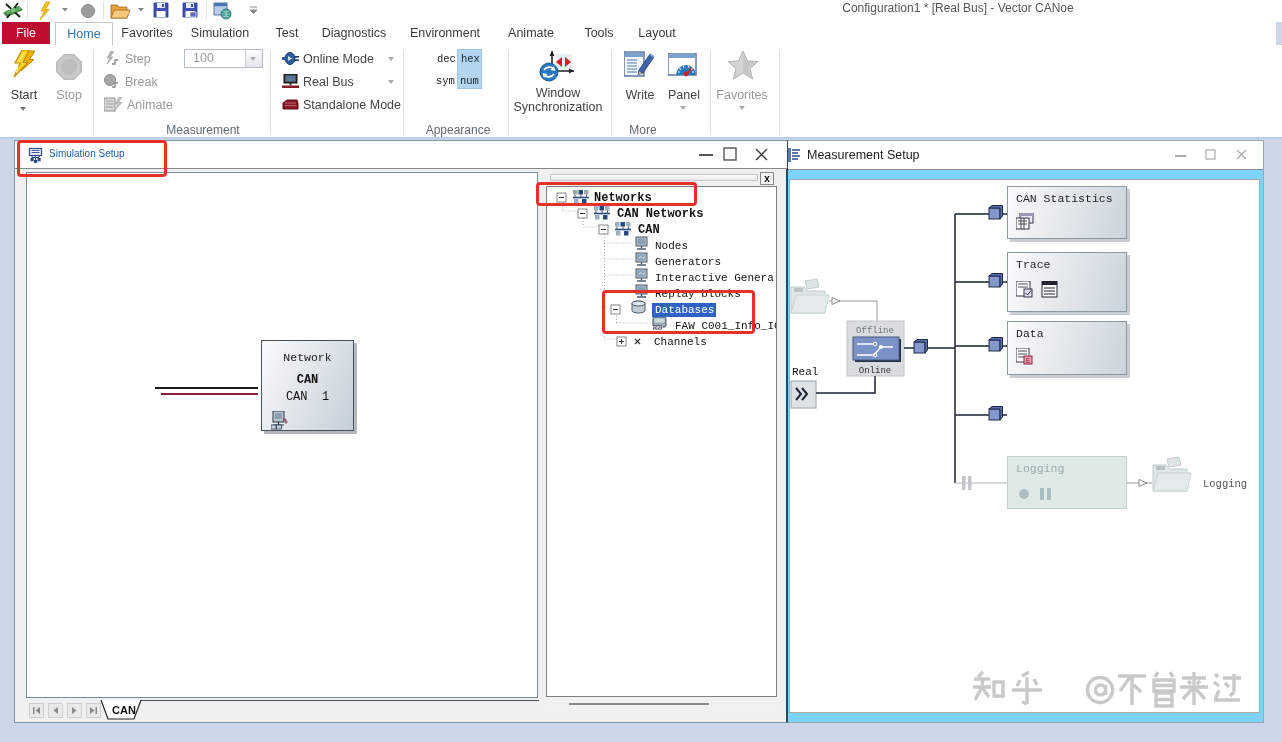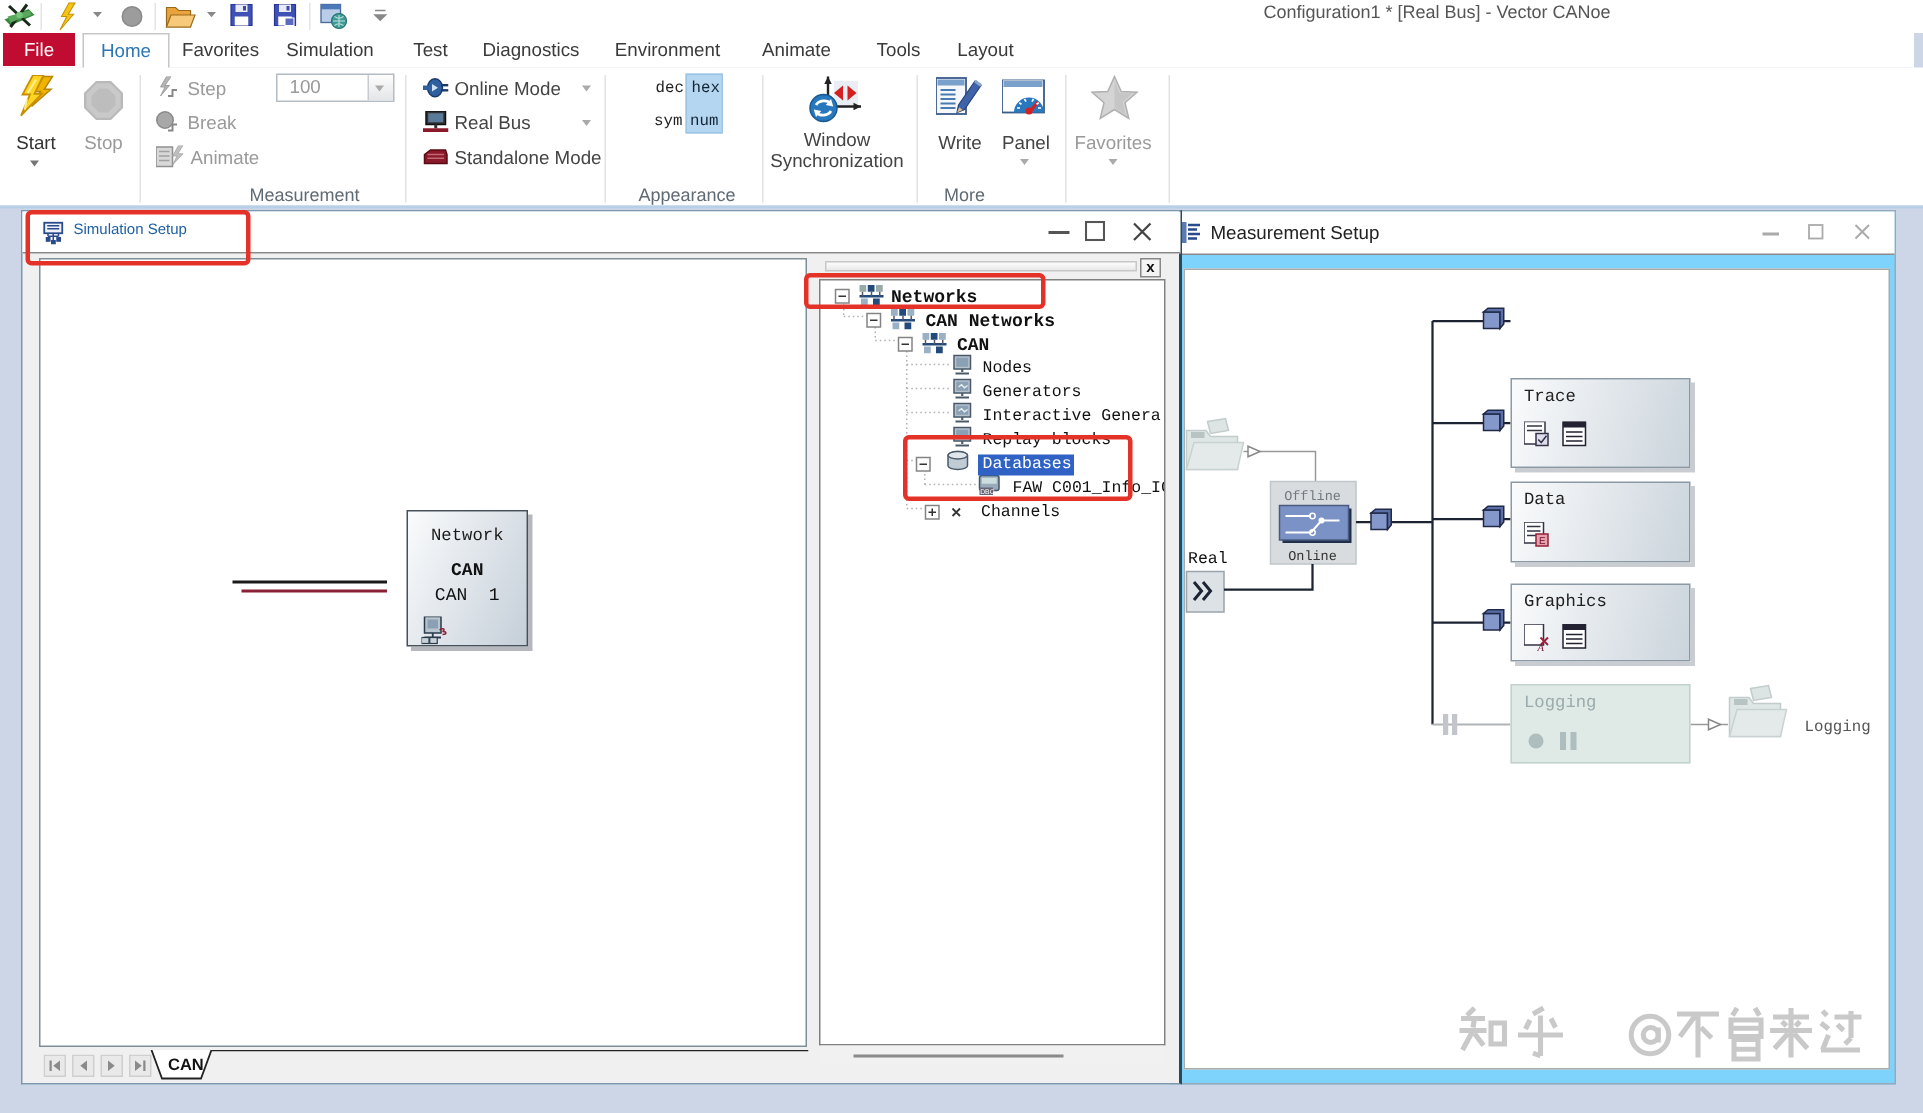--- a/index.html
+++ b/index.html
@@ -318,20 +318,29 @@
     <path d="M349 299.5 L357 303 L349 306.5 Z" fill="#fff" stroke="#888"></path>
     <g transform="translate(363,277)">
      <path d="M14 2 L26 0 L28 8 L16 10 Z" fill="#dde4e4" stroke="#c2cccc"></path>
      <path d="M0 8 L13 8 L16 12 L34 12 L34 34 L0 34 Z" fill="#dfe6e6" stroke="#c2cccc"></path>
      <path d="M0 34 L5 16 L38 16 L34 34 Z" fill="#e4eaea" stroke="#c8d2d2"></path>
      <rect x="3" y="9" width="9" height="4" fill="#b8c4c4"></rect>
     </g>
     <text x="413" y="307" font-family="Liberation Mono" font-size="10.5" fill="#555">Logging</text>
    </svg>
 
+   <div class="blk" style="left:217px;top:6px;height:53px">
+        <div class="t">CAN Statistics</div>
+    <svg class="a" style="left:8px;top:26px" width="20" height="18" xmlns="http://www.w3.org/2000/svg">
+          <rect x="4" y="0" width="13" height="10" fill="#eef" stroke="#334"></rect>
+          <rect x="4" y="0" width="13" height="3" fill="#99b"></rect>
+          <rect x="0" y="5" width="13" height="11" fill="#fff" stroke="#334"></rect>
+          <path d="M2 8 L11 8 M2 11 L11 11 M5 5 L5 16 M8 5 L8 16" stroke="#334" stroke-width="0.9"></path>
+        </svg>
+   </div>
    <div class="blk" style="left:217px;top:72px;height:60px">
         <div class="t">Trace</div>
     <svg class="a" style="left:8px;top:28px" width="42" height="19" xmlns="http://www.w3.org/2000/svg">
      <rect x="0" y="0" width="14" height="15" fill="#fff" stroke="#334"></rect>
           <path d="M2 3 L12 3 M2 6 L12 6" stroke="#334" stroke-width="0.9"></path>
           <rect x="8" y="8" width="8" height="8" fill="#dde" stroke="#334"></rect>
           <path d="M9.5 12 L11.5 14 L15 9.5" stroke="#334" stroke-width="1" fill="none"></path>
      <g transform="translate(26,0)">
             <rect x="0" y="0" width="15" height="16" fill="#fff" stroke="#223"></rect>
             <rect x="0" y="0" width="15" height="4" fill="#223"></rect>
@@ -340,33 +349,20 @@
     </svg>
    </div>
    <div class="blk" style="left:217px;top:141px;height:54px">
         <div class="t">Data</div>
     <svg class="a" style="left:8px;top:26px" width="20" height="18" xmlns="http://www.w3.org/2000/svg">
           <rect x="0" y="0" width="13" height="14" fill="#fff" stroke="#334"></rect>
           <path d="M2 3 L11 3 M2 6 L11 6 M2 9 L8 9" stroke="#334" stroke-width="0.9"></path>
           <rect x="8" y="8" width="8" height="8" fill="#e8a0b0" stroke="#93223a"></rect>
           <text x="10" y="14.5" font-size="6.5" fill="#6a1022" font-family="Liberation Sans">E</text>
         </svg>
-   </div>
-   <div class="blk" style="left:217px;top:209px;height:52px">
-        <div class="t">Graphics</div>
-    <svg class="a" style="left:8px;top:26px" width="42" height="19" xmlns="http://www.w3.org/2000/svg">
-     <rect x="0" y="0" width="13" height="14" fill="#fff" stroke="#334"></rect>
-          <path d="M11 9 L16 14 M16 9 L11 14" stroke="#a02040" stroke-width="1.3"></path>
-          <text x="9" y="18" font-size="7" fill="#7a1030" font-family="Liberation Serif" font-style="italic">A</text>
-     <g transform="translate(26,0)">
-            <rect x="0" y="0" width="15" height="16" fill="#fff" stroke="#223"></rect>
-            <rect x="0" y="0" width="15" height="4" fill="#223"></rect>
-            <path d="M2 7 L13 7 M2 10 L13 10 M2 13 L13 13" stroke="#223" stroke-width="1.1"></path>
-          </g>
-    </svg>
    </div>
    <div class="blk blkg" style="left:217px;top:276px;height:53px">
         <div class="t">Logging</div>
     <svg class="a" style="left:10px;top:30px" width="40" height="14" xmlns="http://www.w3.org/2000/svg">
           <circle cx="6" cy="7" r="5" fill="#aebebe"></circle>
           <rect x="22" y="1" width="4" height="12" fill="#aebebe"></rect>
           <rect x="29" y="1" width="4" height="12" fill="#aebebe"></rect>
         </svg>
    </div>
   </div>
@@ -389,21 +385,21 @@
       </svg>
     <svg class="a" style="left:740px;top:7px" width="13" height="13" xmlns="http://www.w3.org/2000/svg">
         <path d="M1 1 L12 12 M12 1 L1 12" stroke="#444" stroke-width="1.5"></path>
       </svg>
   </div>
   <div class="a" id="scanvas">
 
     <div class="a" style="left:128px;top:214px;width:103px;height:2px;background:#1a1a1a"></div>
     <div class="a" style="left:134px;top:220px;width:97px;height:1.5px;background:#8a2035"></div>
 
-    <div class="a" style="left:244px;top:167px;width:81px;height:91px;background:linear-gradient(115deg,#fafbfc,#c5cfd9);border:1px solid #45505a;box-shadow:3px 3px 0 rgba(70,80,90,.4)">
+    <div class="a" style="left:234px;top:167px;width:93px;height:91px;background:linear-gradient(115deg,#fafbfc,#c5cfd9);border:1px solid #45505a;box-shadow:3px 3px 0 rgba(70,80,90,.4)">
       <div class="a mono" style="left:0;top:10px;width:100%;text-align:center;font-size:11.5px;color:#1a1a1a">Network</div>
       <div class="a mono" style="left:0;top:32px;width:100%;text-align:center;font-size:12px;font-weight:bold;color:#111">CAN</div>
       <div class="a mono" style="left:0;top:49px;width:100%;text-align:center;font-size:12px;font-weight:normal;color:#111">CAN&nbsp;&nbsp;1</div>
       <svg class="a" style="left:9px;top:70px" width="20" height="19" xmlns="http://www.w3.org/2000/svg">
         <rect x="2" y="0" width="11" height="11" fill="#b8c4ce" stroke="#2a3a4a"></rect>
         <rect x="4" y="2" width="7" height="6" fill="#8ba0b4"></rect>
         <path d="M7.5 11 L7.5 14 M2 14 L13 14" stroke="#2a3a4a" stroke-width="1.2"></path>
         <rect x="0" y="14" width="5" height="4" fill="#c8d2da" stroke="#2a3a4a" stroke-width="0.8"></rect>
         <rect x="5.5" y="14" width="5" height="4" fill="#c8d2da" stroke="#2a3a4a" stroke-width="0.8"></rect>
         <path d="M12 9 C15 7,16 9,14 10 C17 10,17 12,14 12" fill="none" stroke="#8a2035" stroke-width="1"></path>

